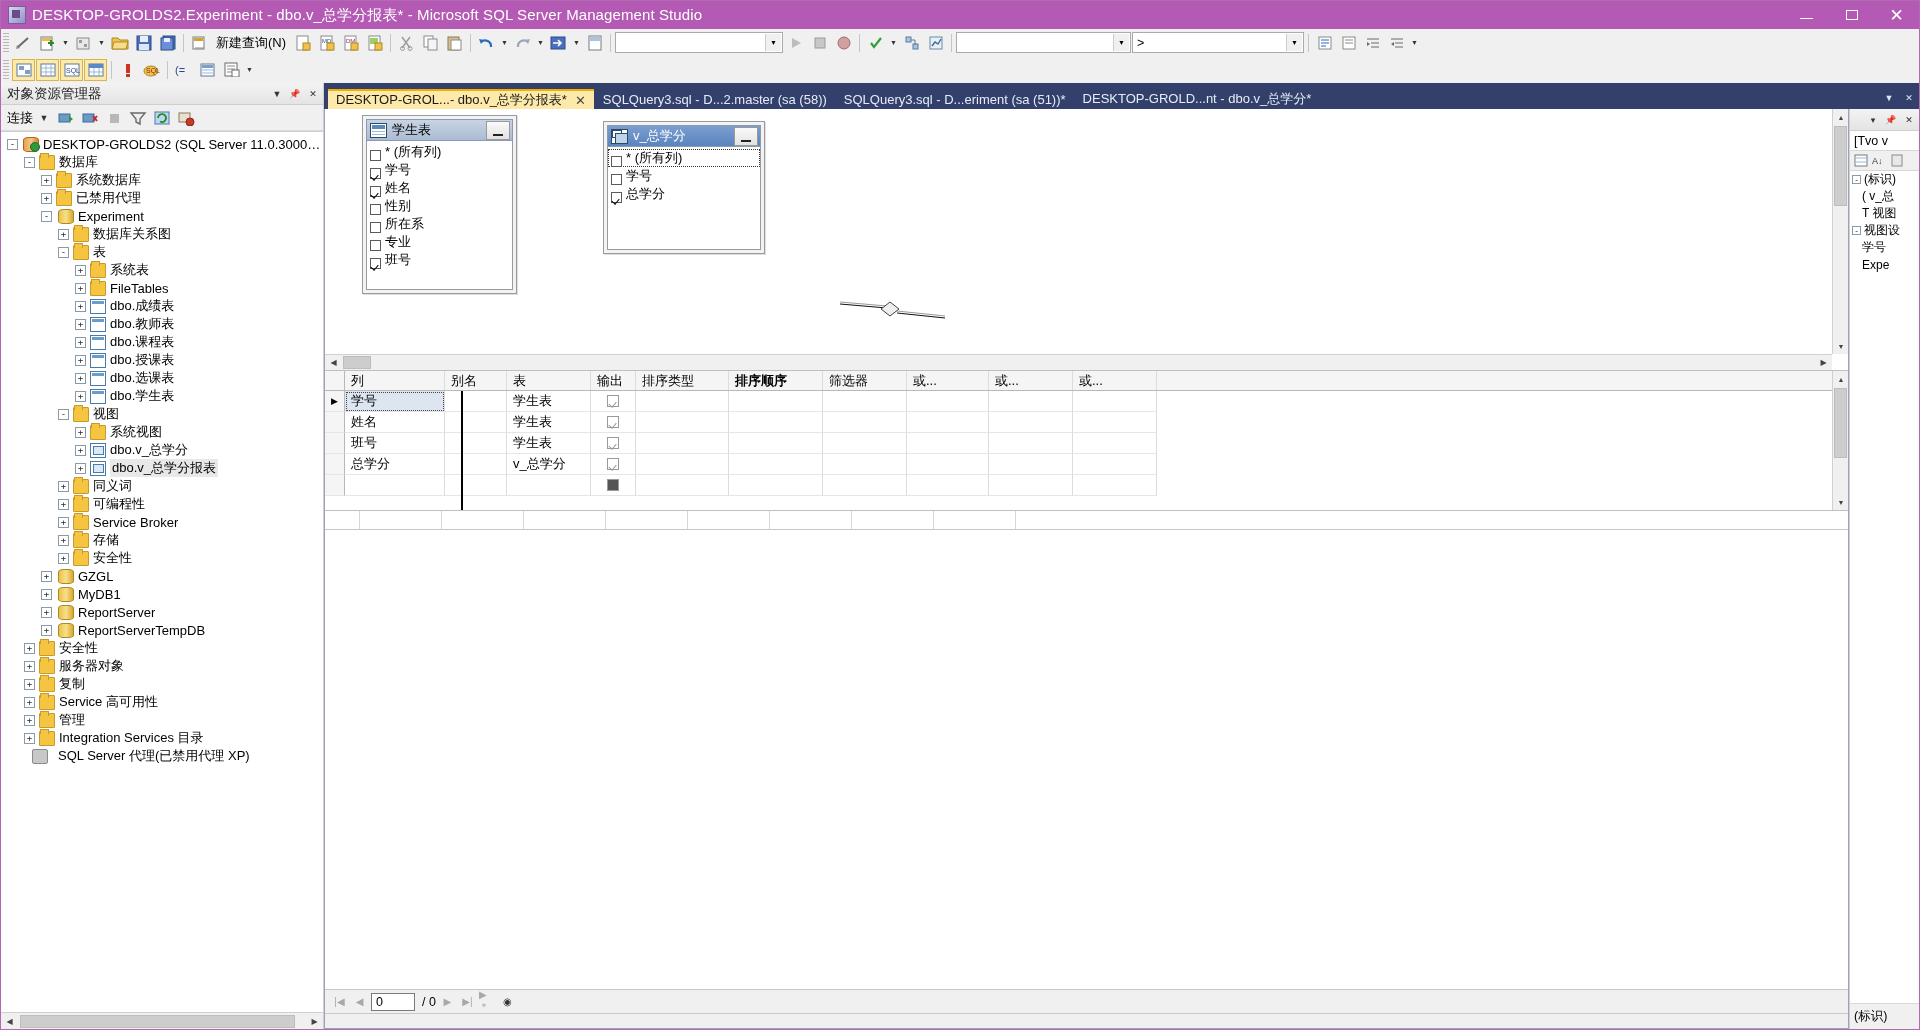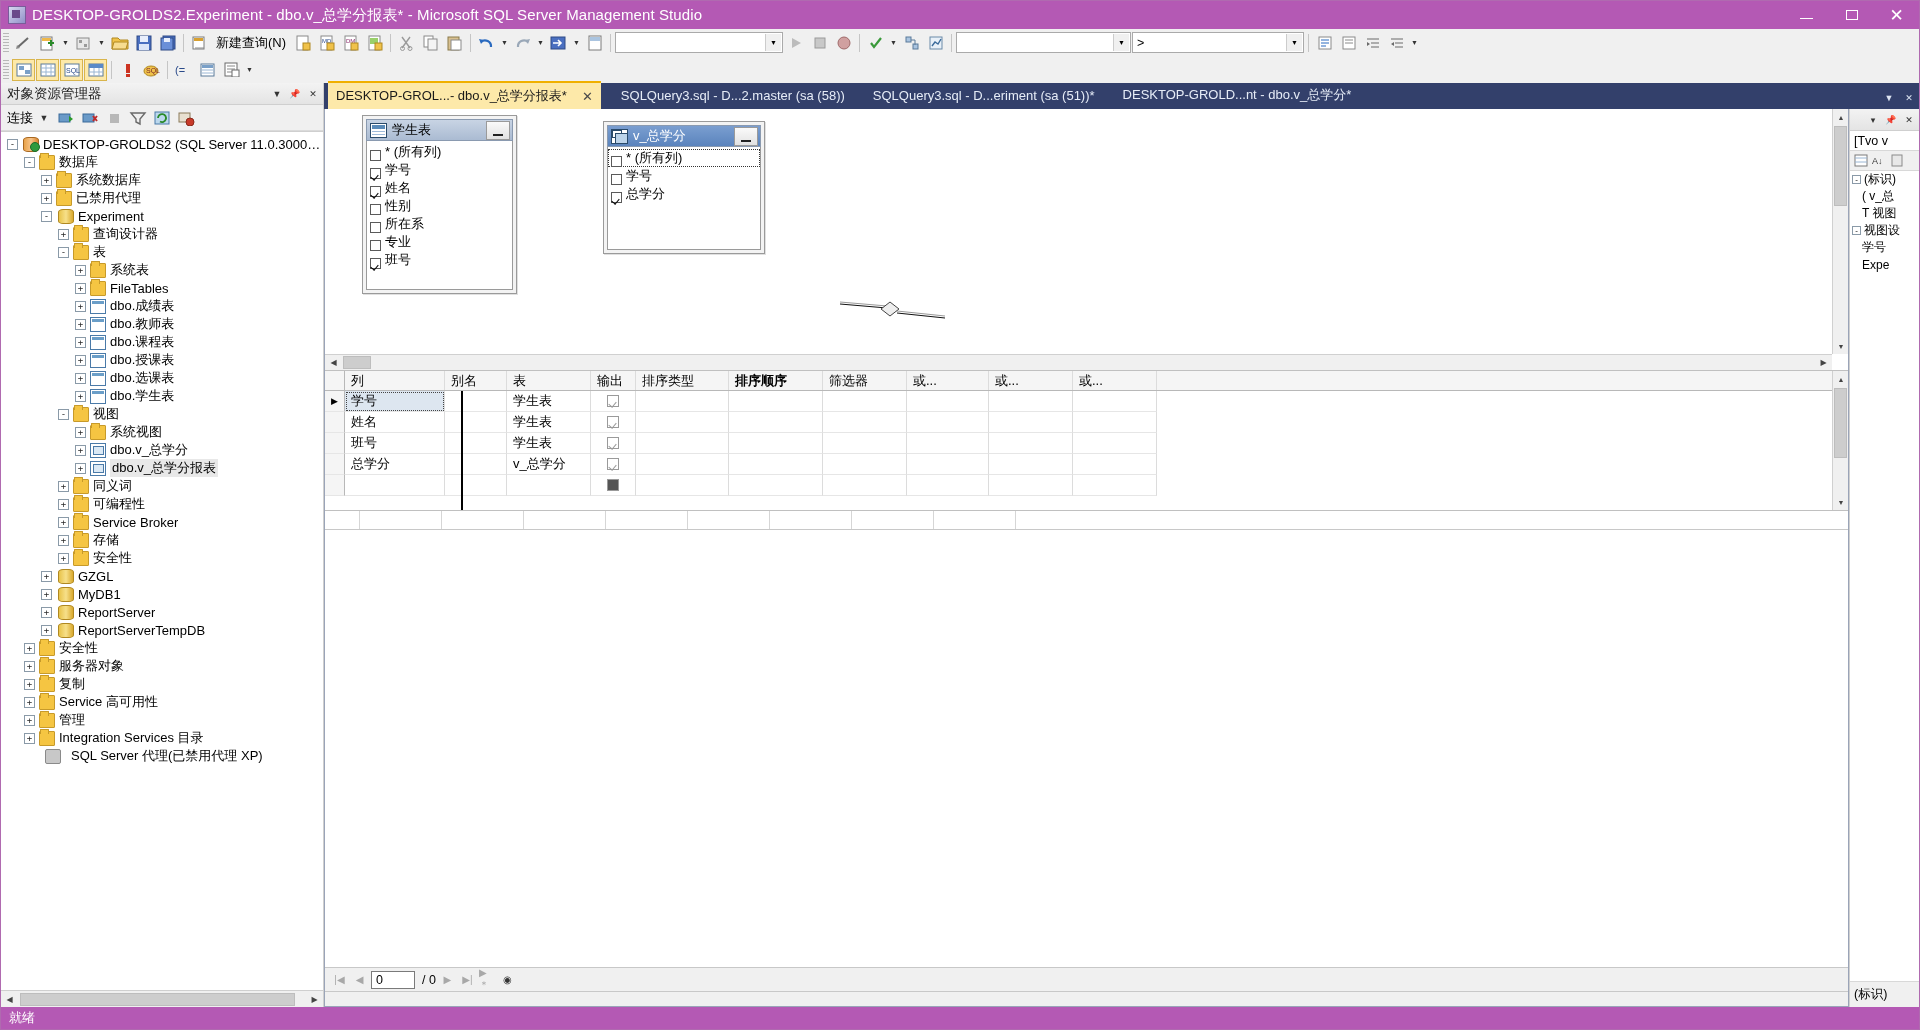--- a/index.html
+++ b/index.html
@@ -159,22 +159,22 @@
   .sc-track { flex:1 1 auto;height:15px;background:#f0f0f0;position:relative;}
   .sc-thumb { position:absolute;left:0;top:1px;height:13px;background:#cdcdcd;border:1px solid #bdbdbd;}
 
   
   .docarea { flex:1 1 auto; display:flex; flex-direction:column; min-width:0; background:#f0f0f0;}
   .tabstrip {
     height: 26px; display:flex; align-items:flex-end; background:#33406b;
     flex:0 0 auto; position:relative; padding-left:4px;
   }
   .tab {
-    height: 28px; display:flex; align-items:center; padding:0 8px; font-size:13px;
-    color:#e6ecf7; white-space:nowrap; margin-right:12px;gap:7px;
+    height: 20px; display:flex; align-items:center; padding:0 8px; font-size:13px;
+    color:#e6ecf7; white-space:nowrap; margin-right:1px;
   }
   .tab.active { background:#fde9a9; color:#1a1a1a; border-top:2px solid #f0b000;}
   .tab .closex { margin-left:8px; font-size:13px; color:#4a4a4a; }
   .tab:not(.active) .closex { color:#a8b4cc; }
   .tabstrip .tab-right {
     position:absolute; right:2px; bottom:3px; display:flex; gap:4px; align-items:center;
   }
   .tab-right .tb { width:16px;height:16px;display:flex;align-items:center;justify-content:center;
      color:#dfe6f3;font-size:9px;}
 
@@ -683,21 +683,21 @@
             <span class="lb">已禁用代理</span>
           </div>
           <div class="tr" style="padding-left: 40px;">
             <span class="exp">-</span>
             <span class="ico i-db"></span>
             <span class="lb">Experiment</span>
           </div>
           <div class="tr" style="padding-left: 57px;">
             <span class="exp">+</span>
             <span class="ico i-folder"></span>
-            <span class="lb">查询设计器</span>
+            <span class="lb">数据库关系图</span>
           </div>
           <div class="tr" style="padding-left: 57px;">
             <span class="exp">-</span>
             <span class="ico i-folder"></span>
             <span class="lb">表</span>
           </div>
           <div class="tr" style="padding-left: 74px;">
             <span class="exp">+</span>
             <span class="ico i-folder"></span>
             <span class="lb">系统表</span>
@@ -825,21 +825,21 @@
           <div class="tr" style="padding-left: 23px;">
             <span class="exp">+</span>
             <span class="ico i-folder"></span>
             <span class="lb">管理</span>
           </div>
           <div class="tr" style="padding-left: 23px;">
             <span class="exp">+</span>
             <span class="ico i-folder"></span>
             <span class="lb">Integration Services 目录</span>
           </div>
-          <div class="tr" style="padding-left: 23px; gap: 6px;">
+          <div class="tr" style="padding-left: 10px; gap: 6px;">
             <span class="nox"></span>
             <span class="ico i-agent"></span>
             <span class="lb">SQL Server 代理(已禁用代理 XP)</span>
           </div>
         </div>
       <div class="oe-hscroll">
         <div class="sc-arrow">◀</div>
         <div class="sc-track">
           <div class="sc-thumb" style="left:2px;width:275px;"></div>
         </div>
@@ -1128,16 +1128,13 @@
                 <span>Expe</span>
               </div>
             </div>
           <div class="props-foot">(标识)</div>
         </div>
 
       </div>
     </div>
   </div>
 
-  <div class="statusbar">
-    <span>就绪</span>
-  </div>
 </div>
 
 </body></html>

